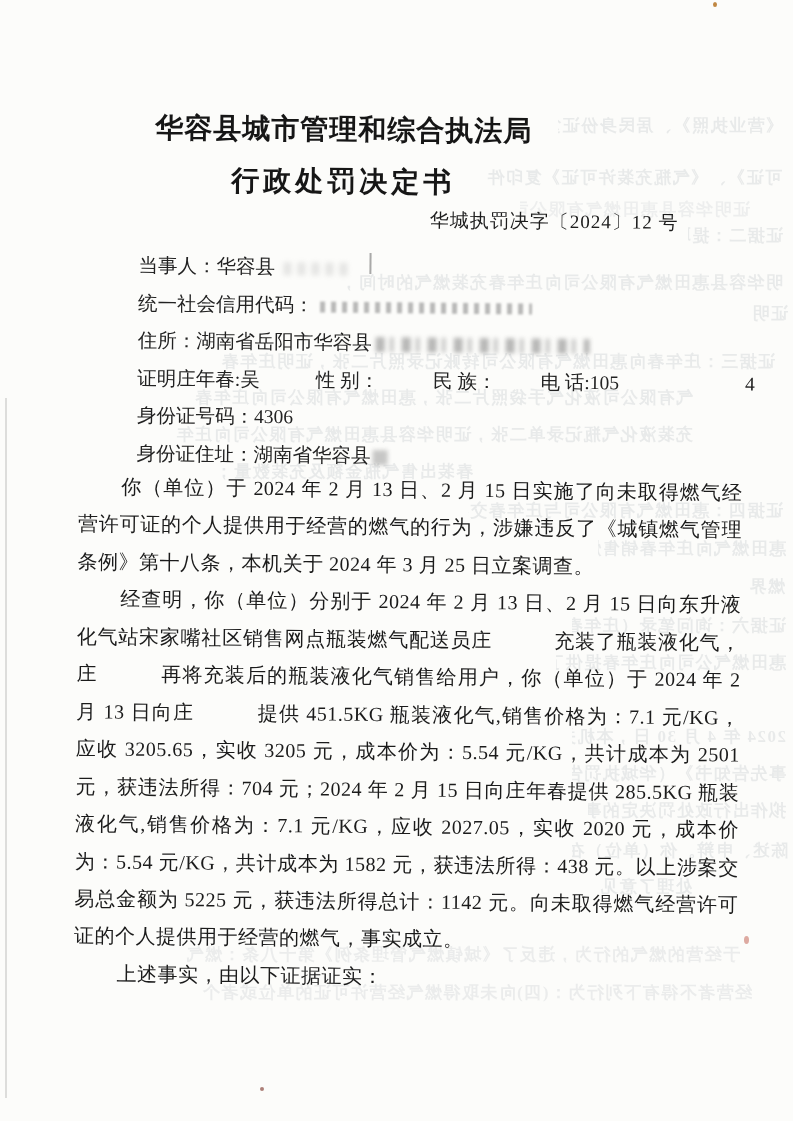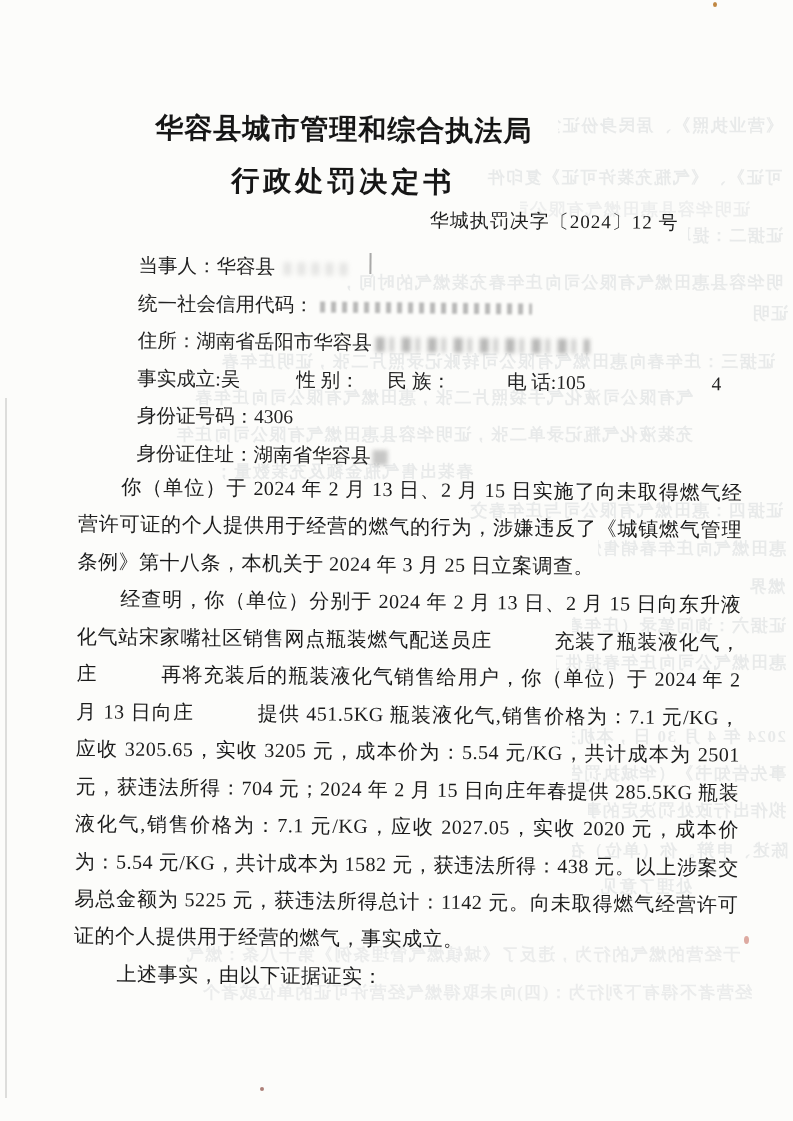--- a/index.html
+++ b/index.html
@@ -24,22 +24,22 @@
 
   .frow{position:absolute;left:141px;font-size:19.5px;white-space:nowrap;color:#222;}
   .frow-party{top:251px;}
   .frow-credit{top:289px;}
   .frow-address{top:326px;}
   .frow-legal{top:364px;}
   .frow-idnum{top:401px;}
   .frow-idaddr{top:439px;}
 
   .sp-gender{margin-left:56px;}
-  .sp-ethnic{margin-left:28px;}
-  .sp-phone{margin-left:56px;}
+  .sp-ethnic{margin-left:54px;}
+  .sp-phone{margin-left:44px;}
   .sp-phone-suffix{margin-left:126px;}
 
   .smudge{display:inline-block;vertical-align:middle;}
   .smudge-dashes{width:212px;height:11px;margin-left:6px;
     background:repeating-linear-gradient(90deg,#777 0 5px,transparent 5px 11px);
     filter:blur(1px);opacity:.5;}
   .smudge-blurtext{width:214px;height:15px;margin-left:4px;
     background:repeating-linear-gradient(90deg,#666 0 9px,transparent 9px 14px,#888 14px 18px,transparent 18px 26px);
     filter:blur(2.2px);opacity:.45;}
   .smudge-small{width:66px;height:13px;margin-left:8px;
@@ -108,21 +108,21 @@
 
     <div class="frow frow-credit">
       <span>统一社会信用代码：</span><span class="smudge smudge-dashes"></span>
     </div>
 
     <div class="frow frow-address">
       <span>住所：</span><span>湖南省岳阳市华容县</span><span class="smudge smudge-blurtext"></span>
     </div>
 
     <div class="frow frow-legal">
-      <span>事实成立:</span><span>吴</span><span class="sp-gender">性 别：</span><span class="sp-ethnic">民 族：</span><span class="sp-phone">电 话:</span><span>105</span><span class="sp-phone-suffix">4</span>
+      <span>证明庄年春:</span><span>吴</span><span class="sp-gender">性 别：</span><span class="sp-ethnic">民 族：</span><span class="sp-phone">电 话:</span><span>105</span><span class="sp-phone-suffix">4</span>
     </div>
 
     <div class="frow frow-idnum">
       <span>身份证号码：</span><span>4306</span>
     </div>
 
     <div class="frow frow-idaddr">
       <span>身份证住址：</span><span>湖南省华容县</span><span class="smudge smudge-tiny"></span>
     </div>
 

